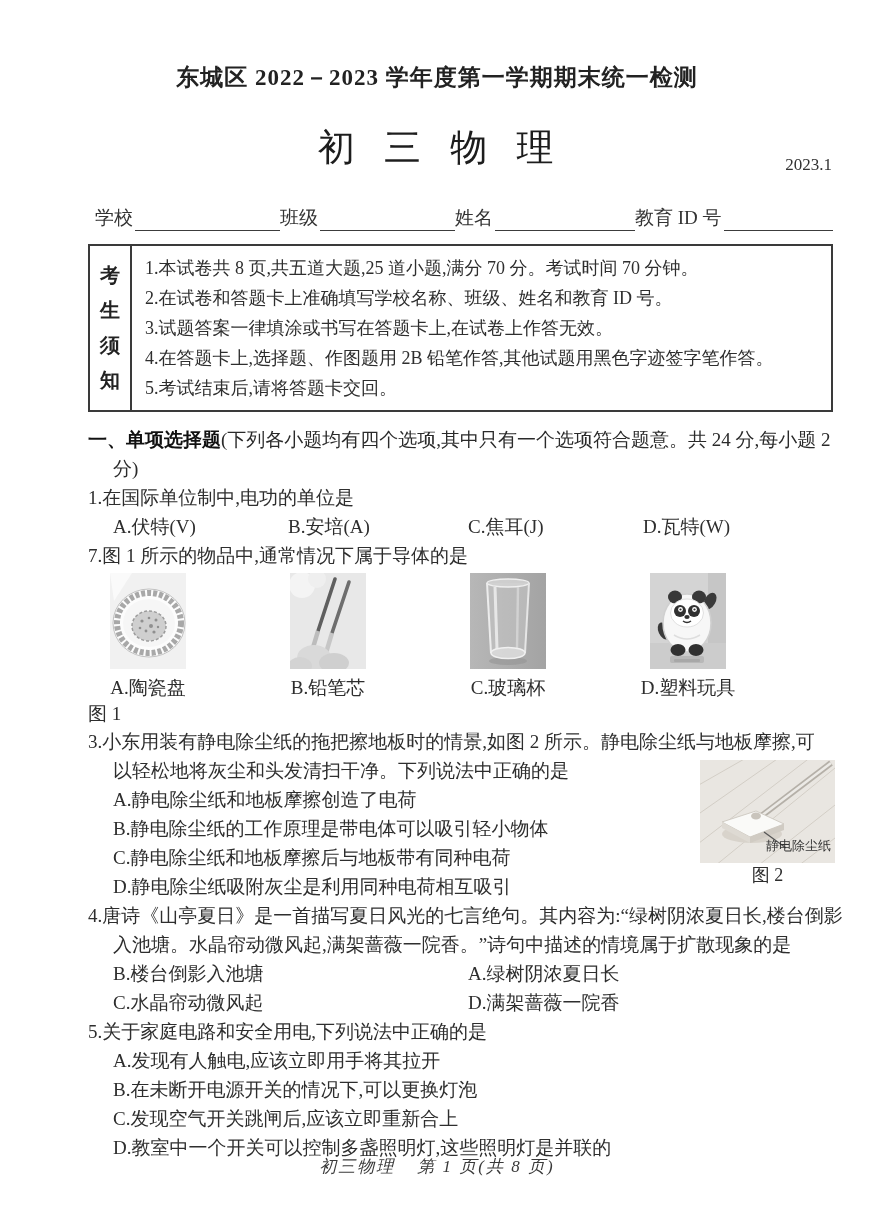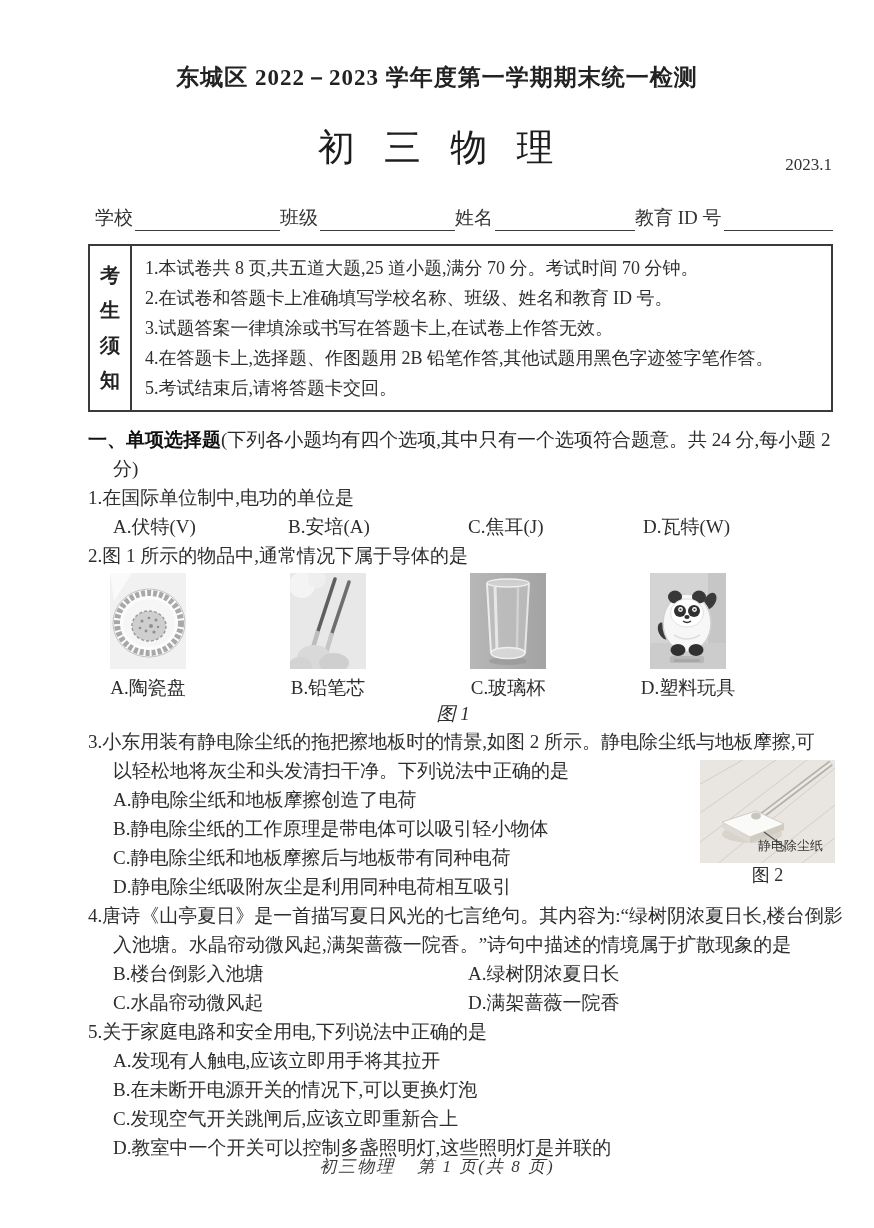--- a/index.html
+++ b/index.html
@@ -44,26 +44,26 @@
   .q3-stem { max-width:706px; }
 
   .opts-row { display:grid; grid-template-columns:175px 180px 175px 1fr; padding-left:25px; }
   .opts-2col { display:grid; grid-template-columns:355px 1fr; padding-left:25px; }
   .opts-stack > div { padding-left:25px; }
 
   .fig-row { display:flex; justify-content:space-between; width:660px; margin-top:3px; }
   .fig-cell { width:120px; display:flex; flex-direction:column; align-items:center; }
   .photo { width:76px; height:96px; display:block; }
   .fig-label { margin-top:7px; line-height:24px; white-space:nowrap;font-family:Liberation Serif, serif; }
-  .fig-caption { width:730px; text-align:center; line-height:26px; margin-top:1px;font-style:italic; }
+  .fig-caption { width:730px; text-align:left; line-height:26px; margin-top:1px; }
 
   .question { position:relative; }
   .fig2-wrap { position:absolute; top:33px; right:23px; width:135px; text-align:center; }
   .fig2-wrap svg { width:135px; height:103px; display:block; }
-  .fig2-label { position:absolute; right:12px; bottom:27px; font-size:13px; color:#333; white-space:nowrap; }
+  .fig2-label { position:absolute; right:4px; bottom:27px; font-size:13px; color:#333; white-space:nowrap; }
   .fig2-caption { line-height:24px; font-size:18px; }
 
   .footer {
     position:absolute; left:0; right:0; bottom:50px;
     text-align:center; font-style:italic; font-size:17px; letter-spacing:2px; color:#3a3a3a;
   }
   .footer-subject { margin-right:22px; }
 </style>
 </head>
 <body>
@@ -120,21 +120,21 @@
       <div class="hang">1.在国际单位制中,电功的单位是</div>
       <div class="opts-row">
         <span>A.伏特(V)</span>
         <span>B.安培(A)</span>
         <span>C.焦耳(J)</span>
         <span>D.瓦特(W)</span>
       </div>
     </div>
 
     <div class="question">
-      <div class="hang">2.图 1 所示的物品中,通常情况下属于导体的是</div>
+      <div class="hang">7.图 1 所示的物品中,通常情况下属于导体的是</div>
       <div class="fig-row">
 
         <div class="fig-cell">
           <svg class="photo" viewBox="0 0 76 96">
             <rect width="76" height="96" fill="#f1f1f1"></rect>
             <path d="M0,0 L22,0 L4,28 Z" fill="#fafafa"></path>
             <ellipse cx="39" cy="50" rx="36" ry="34" fill="#fcfcfc" stroke="#c2c2c2" stroke-width="1"></ellipse>
             <ellipse cx="39" cy="50" rx="32" ry="30" fill="none" stroke="#a8a8a8" stroke-width="6" stroke-dasharray="4 2"></ellipse>
             <ellipse cx="39" cy="50" rx="26" ry="24" fill="#f6f6f6"></ellipse>
             <ellipse cx="39" cy="53" rx="17" ry="15" fill="#cfcfcf"></ellipse>

